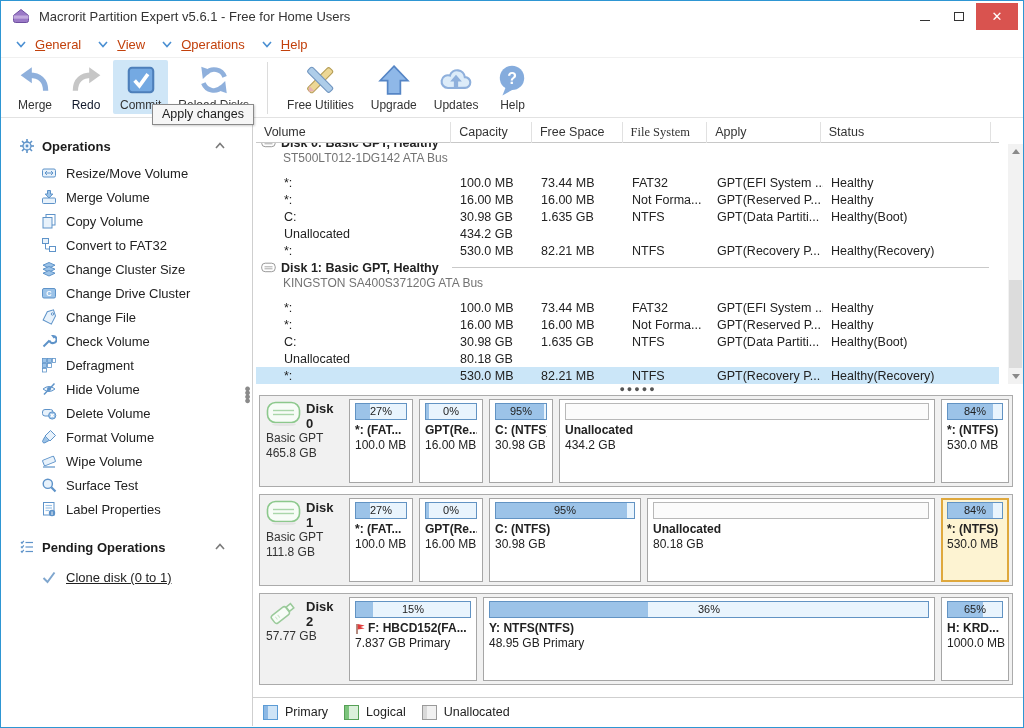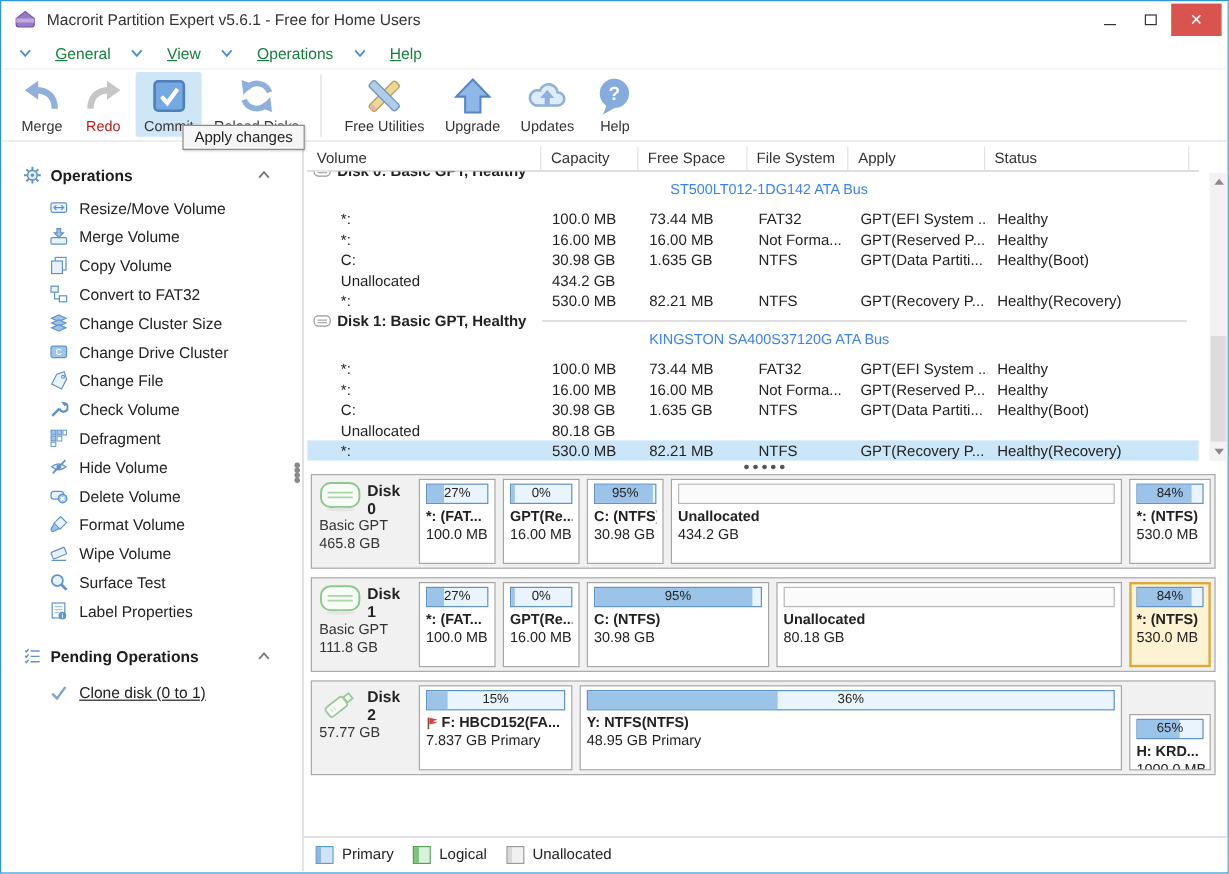--- a/index.html
+++ b/index.html
@@ -10,30 +10,30 @@
   .titlebar{height:30px;display:flex;align-items:center;padding-left:10px;}
   .app-icon{width:20px;height:18px;flex:0 0 auto;}
   .title{font-size:13px;color:#333;margin-left:8px;}
   .win-controls{position:absolute;right:5px;top:2px;display:flex;align-items:center;height:27px;}
   .wc{width:34px;height:27px;display:flex;align-items:center;justify-content:center;color:#333;font-size:13px;}
   .wc-min span{display:block;width:10px;border-top:1px solid #333;margin-top:8px;}
   .wc-max span{display:block;width:10px;height:9px;border:1px solid #333;}
   .wc-close{width:42px;background:#d9534f;color:#fff;font-size:13px;}
   
   .menubar{height:27px;display:flex;align-items:center;padding-left:8px;border-bottom:1px solid #f0f0f0;}
-  .menu-item{display:flex;align-items:center;gap:19px;padding:3px 10px 3px 6px;font-size:13px;color:#15803d;cursor:default;}
+  .menu-item{display:flex;align-items:center;gap:8px;padding:3px 10px 3px 6px;font-size:13px;color:#c2410c;cursor:default;}
   .menu-item u{text-decoration:underline;}
   .mi-chev{width:12px;height:12px;}
   
   .toolbar{height:60px;border-bottom:1px solid #e2e2e2;display:flex;align-items:flex-start;padding:2px 0 0 10px;}
   .tb-btn{display:flex;flex-direction:column;align-items:center;padding:3px 7px 2px;margin-right:3px;font-size:12px;color:#333;border-radius:2px;}
   .tb-btn .ticon{width:34px;height:34px;}
   .tb-btn .tlabel{margin-top:1px;white-space:nowrap;}
   .tb-btn.highlighted{background:#cfe6f7;}
-  .tb-btn.disabled{color:#b91c1c;justify-content:flex-end;}
+  .tb-btn.disabled{color:#0f172a;justify-content:flex-end;}
   .tb-sep{width:1px;background:#dcdcdc;height:52px;margin:2px 12px 0 8px;flex:0 0 auto;}
   .tooltip{position:absolute;left:151px;top:103px;background:#f6f6f6;border:1px solid #8a8a8a;
     padding:2px 9px 3px;font-size:12.5px;color:#222;z-index:60;box-shadow:1px 1px 2px rgba(0,0,0,.2);white-space:nowrap;}
   
   .body{display:flex;height:608px;}
   .sidebar{width:252px;flex:0 0 auto;border-right:1px solid #cfcfcf;position:relative;padding-top:16px;}
   .side-header{display:flex;align-items:center;gap:7px;padding:4px 26px 4px 18px;font-weight:bold;font-size:13px;color:#1b1b1b;margin-bottom:3px;}
   .side-header .sp{flex:1;}
   .side-header .sicon{width:16px;height:16px;flex:0 0 auto;}
   .side-item{display:flex;align-items:center;gap:9px;padding:4px 6px 4px 40px;font-size:13px;color:#222;cursor:default;}
@@ -45,37 +45,37 @@
   
   .table-wrap{position:relative;margin:4px 0 0 3px;padding-right:24px;}
   .table-header{display:flex;height:21px;border-bottom:1px solid #c8c8c8;font-size:12.5px;color:#333;}
   .th{padding:3px 0 0 8px;border-right:1px solid #e1e1e1;height:21px;white-space:nowrap;overflow:hidden;}
   .th.fill{flex:1;border-right:none;}
   .table-body{height:241px;overflow:hidden;position:relative;font-size:12.5px;color:#222;}
   .t-group-header{display:flex;align-items:center;height:17px;font-weight:bold;padding-left:5px;gap:5px;white-space:nowrap;}
   .t-group-header .gicon{width:15px;height:13px;flex:0 0 auto;}
   .t-group-header .rule{flex:1;border-top:1px solid #c9c9c9;margin:0 10px 0 8px;}
   .t-group-header.clipped{margin-top:-9px;}
-  .t-group-sub{height:17px;color:#3b82f6;padding-left:27px;font-size:12px;white-space:nowrap;text-align:center;}
+  .t-group-sub{height:17px;color:#737373;padding-left:27px;font-size:12px;white-space:nowrap;}
   .t-spacer{height:6px;}
   .t-row{display:flex;height:17px;align-items:center;}
   .t-row.selected{background:#cbe6f8;}
   .t-cell{padding-left:8px;overflow:hidden;white-space:nowrap;flex:0 0 auto;}
   .t-cell.c0{padding-left:28px;}
   .v-scroll{position:absolute;right:0;top:22px;bottom:0;width:15px;background:#f2f2f2;}
   .vs-arrow{position:absolute;left:0;width:15px;height:15px;display:flex;align-items:center;justify-content:center;}
   .vs-up{top:0;}
   .vs-down{bottom:0;}
   .tri-up{width:0;height:0;border-left:4px solid transparent;border-right:4px solid transparent;border-bottom:5px solid #8a8a8a;}
   .tri-down{width:0;height:0;border-left:4px solid transparent;border-right:4px solid transparent;border-top:5px solid #8a8a8a;}
   .vs-thumb{position:absolute;left:1px;right:1px;bottom:16px;height:88px;background:#dcdcdc;}
   .h-splitter{height:10px;display:flex;align-items:center;justify-content:center;color:#555;font-size:9px;letter-spacing:2px;cursor:ns-resize;}
   
   .disks{padding:1px 10px 0 6px;}
-  .disk-panel{display:flex;background:#f1f1f1;border:1px solid #ababab;margin-bottom:7px;padding:3px;height:79px;}
+  .disk-panel{display:flex;background:#f1f1f1;border:1px solid #ababab;margin-bottom:7px;padding:3px;height:92px;}
   .disk-info{width:80px;flex:0 0 auto;padding:2px 2px 0 3px;font-size:12px;color:#333;line-height:15px;}
   .disk-info .row1{display:flex;align-items:flex-start;gap:2px;font-weight:bold;font-size:13px;color:#222;}
   .disk-info .dicon{width:38px;height:26px;flex:0 0 auto;}
   .part{background:#fff;border:1px solid #a6a6a6;margin-left:6px;padding:3px 5px;font-size:12px;color:#222;flex:0 0 auto;overflow:hidden;}
   .part.flex{flex:1 1 auto;}
   .part .bar{height:17px;border:1px solid #6293c3;background:#e9f4fd;position:relative;margin-bottom:3px;}
   .part .fill{position:absolute;left:0;top:0;bottom:0;background:#9cc3e8;}
   .part .pct{position:relative;text-align:center;font-size:11px;line-height:15px;color:#222;}
   .part .plabel{font-weight:bold;white-space:nowrap;overflow:hidden;display:flex;align-items:center;gap:2px;line-height:15px;}
   .part .psize{white-space:nowrap;line-height:15px;}
@@ -383,21 +383,21 @@
           <span>Clone disk (0 to 1)</span>
         </div>
       </div>
 
     <div class="main">
       <div class="table-wrap">
         <div class="table-header" id="thead">
             <div class="th" style="width: 196px;">Volume</div>
             <div class="th" style="width: 81px;">Capacity</div>
             <div class="th" style="width: 91px;">Free Space</div>
-            <div class="th" style="width: 85px;">File System</div>
+            <div class="th" style="width: 85px; font-family: Liberation Serif, serif;">File System</div>
             <div class="th" style="width: 114px;">Apply</div>
             <div class="th" style="width: 171px;">Status</div>
             <div class="th fill"></div>
           </div>
         <div class="table-body" id="tbody">
             <div class="t-group-header clipped">
               <span class="gicon"><svg viewBox="0 0 15 13">
                   <rect x="0.7" y="2.2" width="13.5" height="8.5" rx="3.5" fill="#fff" stroke="#999"></rect>
                   <line x1="3.5" y1="5.8" x2="11.5" y2="5.8" stroke="#aaa"></line>
                   <line x1="3.5" y1="7.8" x2="11.5" y2="7.8" stroke="#aaa"></line>
@@ -666,21 +666,21 @@
             <div class="part flex">
               <div class="bar">
                 <span class="fill" style="width:36%"></span>
                 <div class="pct">36%</div>
               </div>
               <div class="plabel">
                 <span>Y: NTFS(NTFS)</span>
               </div>
               <div class="psize">48.95 GB Primary</div>
             </div>
-            <div class="part" style="width: 68px; margin-top: 24px;">
+            <div class="part" style="width: 68px;">
               <div class="bar">
                 <span class="fill" style="width:65%"></span>
                 <div class="pct">65%</div>
               </div>
               <div class="plabel">
                 <span>H: KRD...</span>
               </div>
               <div class="psize">1000.0 MB</div>
             </div>
           </div>

